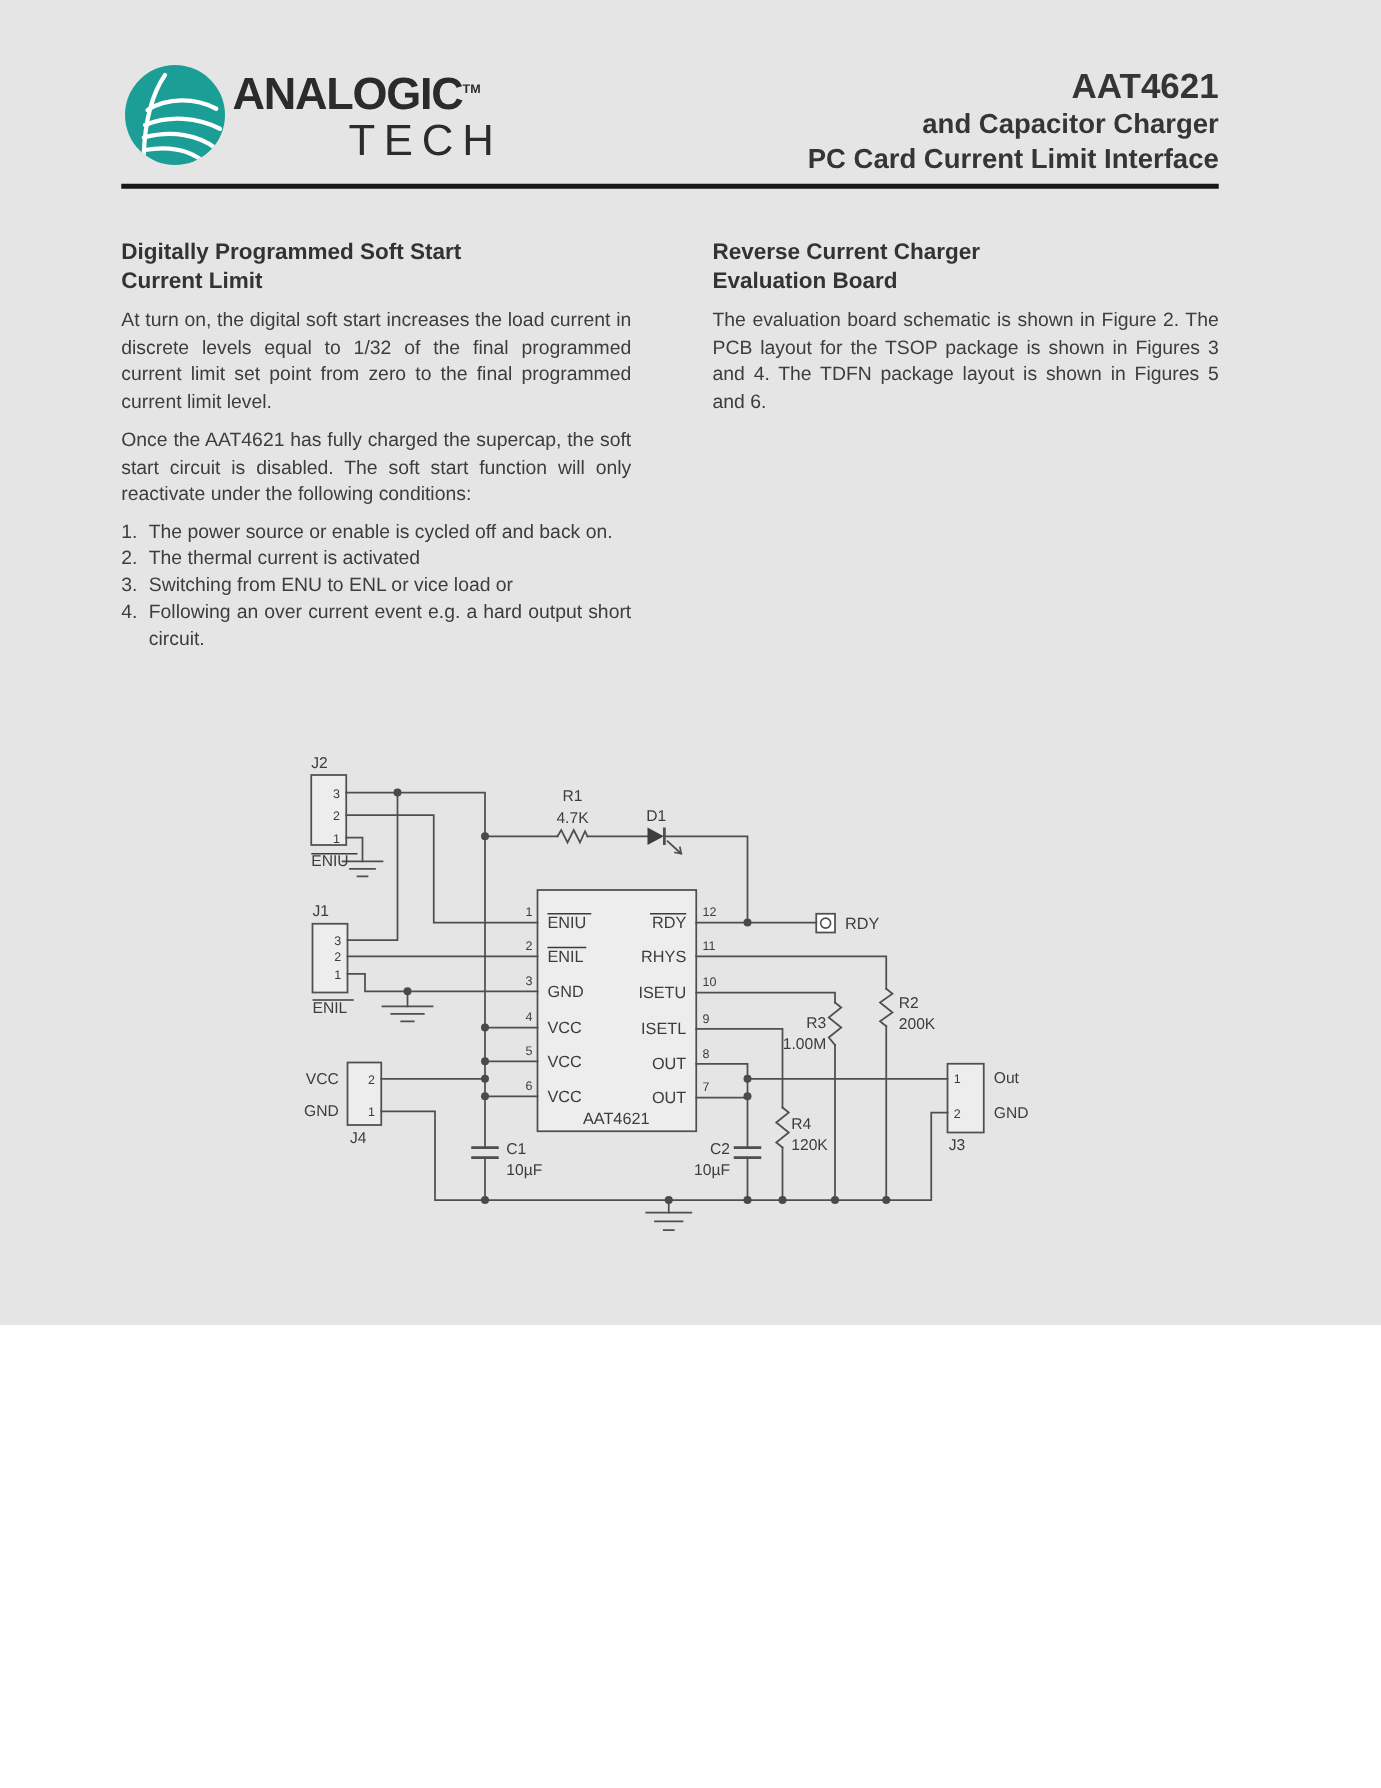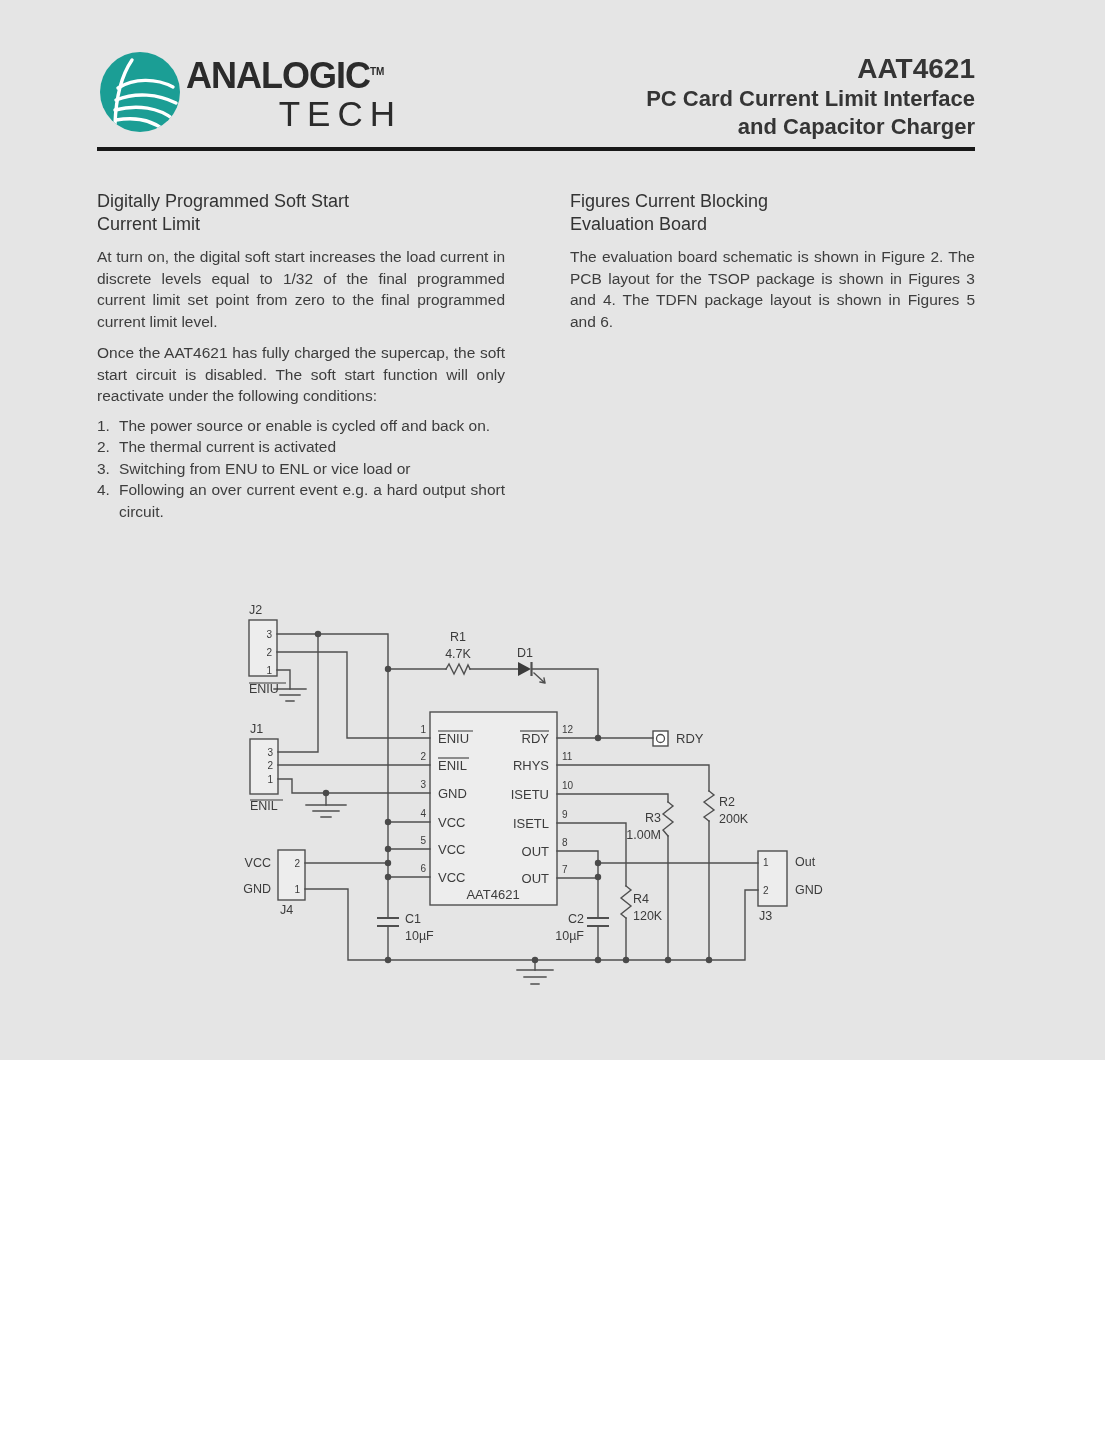--- a/index.html
+++ b/index.html
@@ -14,21 +14,21 @@
   .brand-bottom{font-size:35px;font-weight:400;letter-spacing:7px;line-height:36px;text-align:right;margin-top:1px;white-space:nowrap;}
   .title-block{position:absolute;right:130px;top:52px;text-align:right;color:#353535;}
   .part-number{font-size:28px;font-weight:700;line-height:33px;}
   .doc-title{font-size:22px;font-weight:700;line-height:28px;}
   .header-rule{position:absolute;left:97px;top:147px;width:878px;height:4px;background:#181818;}
 
   
   .col{position:absolute;top:190px;width:408px;font-size:15.5px;line-height:21.5px;}
   .col-left{left:97px;}
   .col-right{left:570px;width:405px;}
-  h2{font-size:18px;line-height:23px;font-weight:400;color:#333;margin:0;}
+  h2{font-size:18px;line-height:23px;font-weight:700;color:#333;margin:0;}
   .col p{margin:10px 0 0 0;text-align:justify;}
   .olist{margin-top:8px;}
   .oitem{position:relative;padding-left:22px;text-align:justify;}
   .onum{position:absolute;left:0;top:0;}
   .hgap{}
 
   
   .schematic{position:absolute;left:235px;top:595px;}
   .sch-box{fill:#ededed;stroke:#4f4f4f;stroke-width:1.4;}
   .w{fill:none;stroke:#4f4f4f;stroke-width:1.4;stroke-linecap:square;}
@@ -70,22 +70,22 @@
     </g>
   </svg>
 
   <div class="brand">
     <div class="brand-top"><span>ANALOGIC</span><sup>TM</sup></div>
     <div class="brand-bottom">TECH</div>
   </div>
 
   <div class="title-block">
     <div class="part-number">AAT4621</div>
+    <div class="doc-title">and Capacitor Charger</div>
     <div class="doc-title">PC Card Current Limit Interface</div>
-    <div class="doc-title">and Capacitor Charger</div>
   </div>
 
   <div class="header-rule"></div>
 
   <section class="col col-left">
     <h2>
       <div>Digitally Programmed Soft Start</div>
       <div>Current Limit</div>
     </h2>
     <p>At turn on, the digital soft start increases the load current in discrete levels equal to 1/32 of the final programmed current limit set point from zero to the final programmed current limit level.</p>
@@ -104,21 +104,21 @@
         <span>Switching from ENU to ENL or vice load or</span>
       </div>
       <div class="oitem">
         <span class="onum">4.</span>
         <span>Following an over current event e.g. a hard output short circuit.</span>
       </div>
     </div>
   </section>
 
   <section class="col col-right">
-    <h2>Figures Current Blocking</h2>
+    <h2>Reverse Current Charger</h2>
     <h2 class="hgap">Evaluation Board</h2>
     <p>The evaluation board schematic is shown in Figure 2. The PCB layout for the TSOP package is shown in Figures 3 and 4. The TDFN package layout is shown in Figures 5 and 6.</p>
   </section>
 
   <svg class="schematic" width="630" height="425" viewBox="235 595 630 425">
 
     <rect class="sch-box" x="249" y="620" width="28" height="56"></rect>
     <rect class="sch-box" x="250" y="739" width="28" height="55"></rect>
     <rect class="sch-box" x="278" y="850" width="27" height="50"></rect>
     <rect class="sch-box" x="758" y="851" width="29" height="55"></rect>

